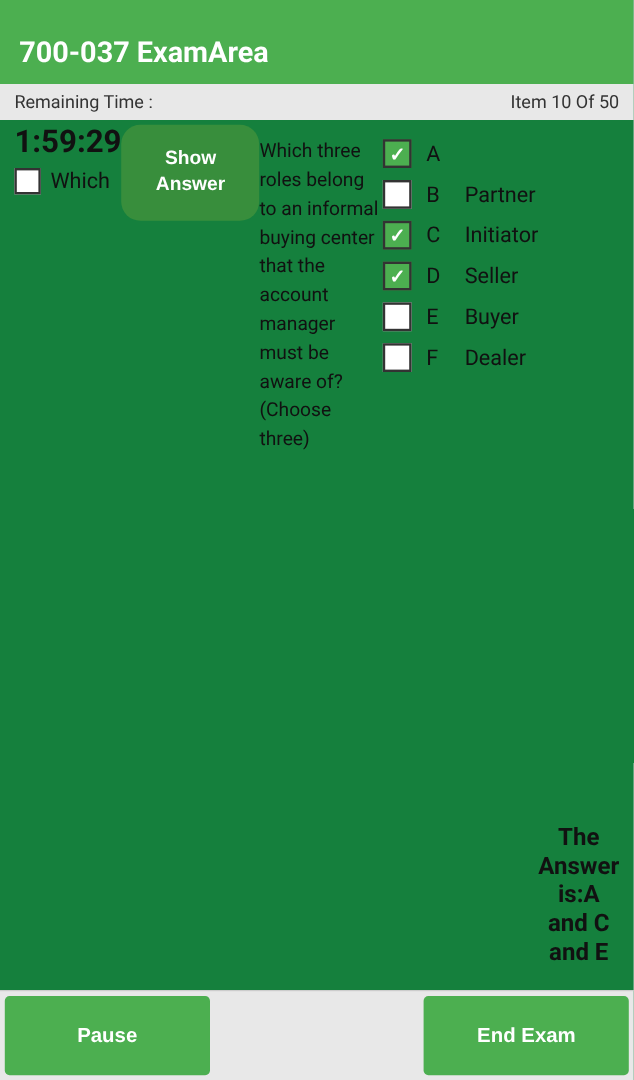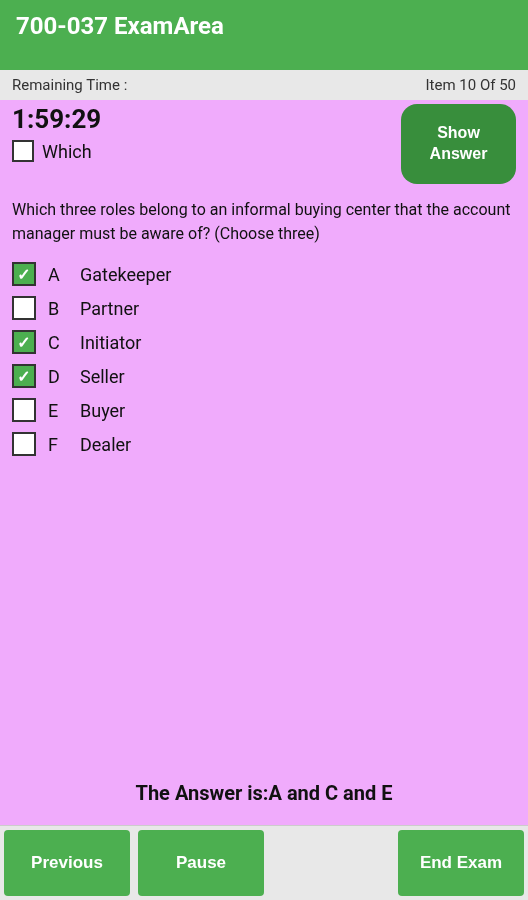--- a/index.html
+++ b/index.html
@@ -13,38 +13,38 @@
       overflow: hidden;
     }
     #header {
       background: #4caf50;
       color: white;
       padding: 12px 16px;
       font-size: 24px;
       font-weight: bold;
       height: 70px;
       display: flex;
-      align-items: flex-start;
+      align-items: flex-end;
     }
     #meta-row {
       display: flex;
       justify-content: space-between;
       align-items: center;
       padding: 6px 12px;
       font-size: 15px;
       color: #333;
       background: #e8e8e8;
       gap: 30px;
     }
     #content-area {
       flex: 1;
-      background: #f0abfc;
+      background: #15803d;
       padding: 0 12px 12px 12px;
       display: flex;
-      flex-direction: column;
+      flex-direction: row;
       overflow: hidden;
     }
     #timer-row {
       display: flex;
       justify-content: space-between;
       align-items: flex-start;
       margin-top: 4px;
     }
     #timer-block {
       display: flex;
@@ -186,21 +186,20 @@
     </div>
     <button id="show-answer-btn">Show Answer</button>
   </div>
 
   <div id="question-text">Which three roles belong to an informal buying center that the account manager must be aware of? (Choose three)</div>
 
   <div id="options-list">
   <div class="option-item">
         <div class="option-checkbox checked"></div>
         <span class="option-letter">A</span>
-        <span class="option-text">Gatekeeper</span>
       </div>
       <div class="option-item">
         <div class="option-checkbox"></div>
         <span class="option-letter">B</span>
         <span class="option-text">Partner</span>
       </div>
       <div class="option-item">
         <div class="option-checkbox checked"></div>
         <span class="option-letter">C</span>
         <span class="option-text">Initiator</span>
@@ -221,17 +220,16 @@
         <span class="option-text">Dealer</span>
       </div>
     </div>
 
   <div id="answer-section">
     <div id="answer-text">The Answer is:A and C and E</div>
   </div>
 </div>
 
 <div id="bottom-nav">
-  <button class="nav-btn">Previous</button>
   <button class="nav-btn">Pause</button>
   <div class="nav-gap"></div>
   <button class="nav-btn">End Exam</button>
 </div>
 
 </body></html>

